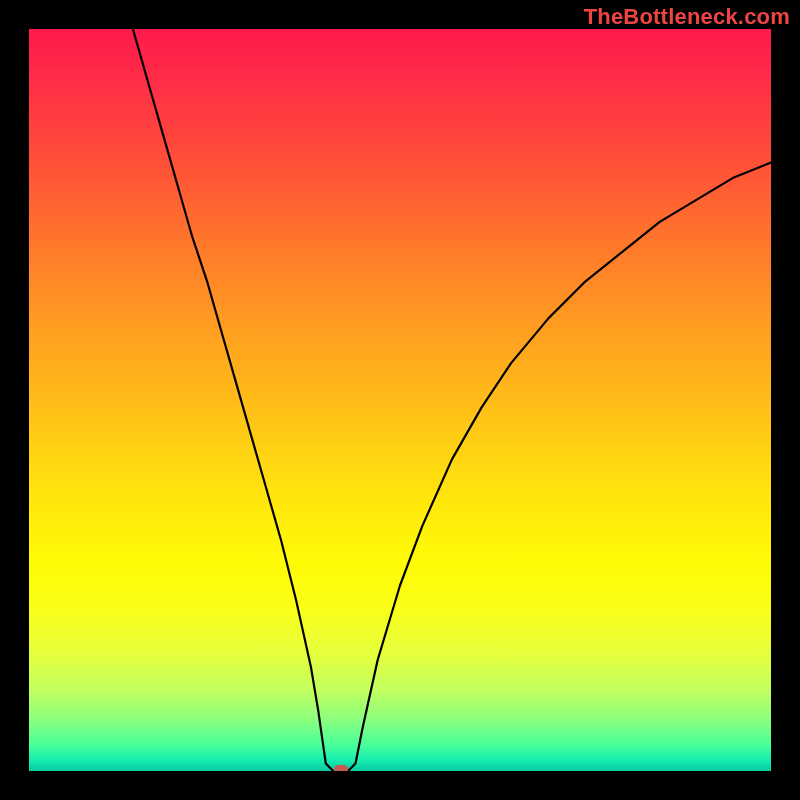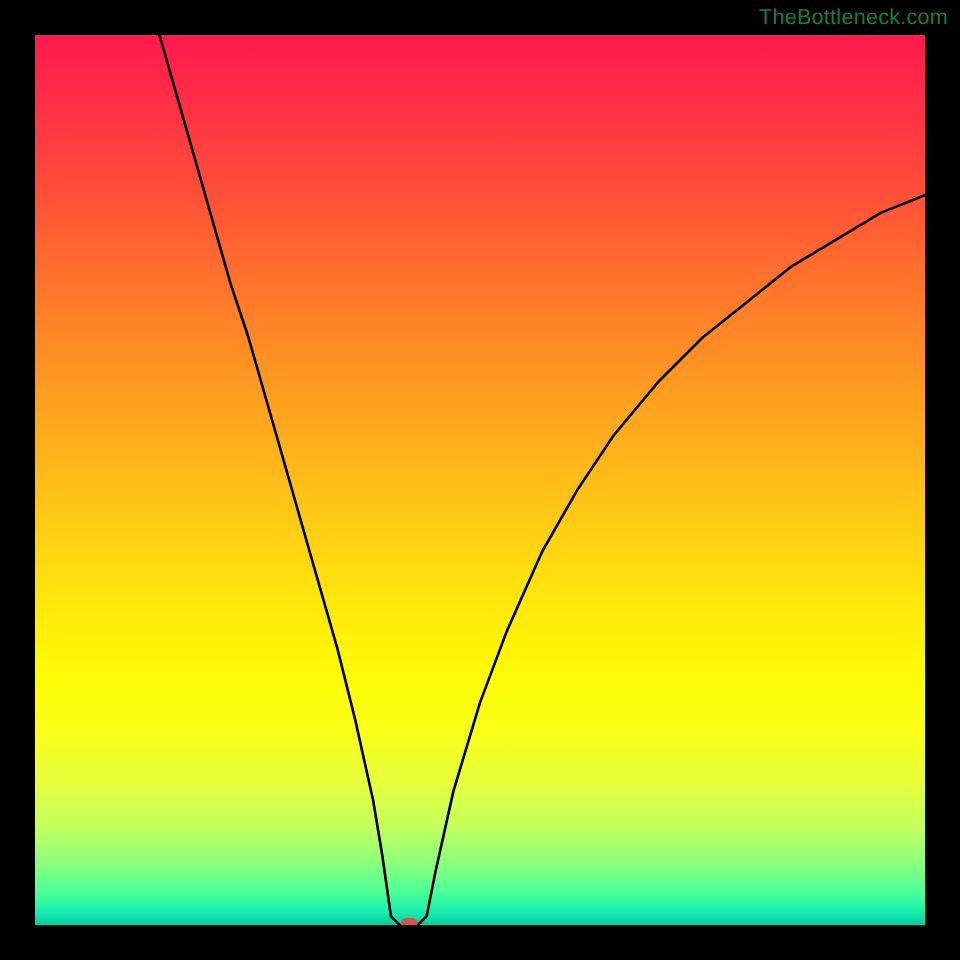--- a/index.html
+++ b/index.html
@@ -15,23 +15,23 @@
     position: relative;
     width: 800px;
     height: 800px;
     background: #000;
     box-sizing: border-box;
   }
   .watermark {
     position: absolute;
     top: 4px;
     right: 10px;
-    color: #15803d;
-    font-size: 18px;
-    font-weight: 400;
+    color: #ef4444;
+    font-size: 22px;
+    font-weight: 700;
     letter-spacing: 0.2px;
     user-select: none;
   }
   .plot-area {
     position: absolute;
     left: 29px;
     top: 29px;
     width: 742px;
     height: 742px;
     overflow: hidden;

